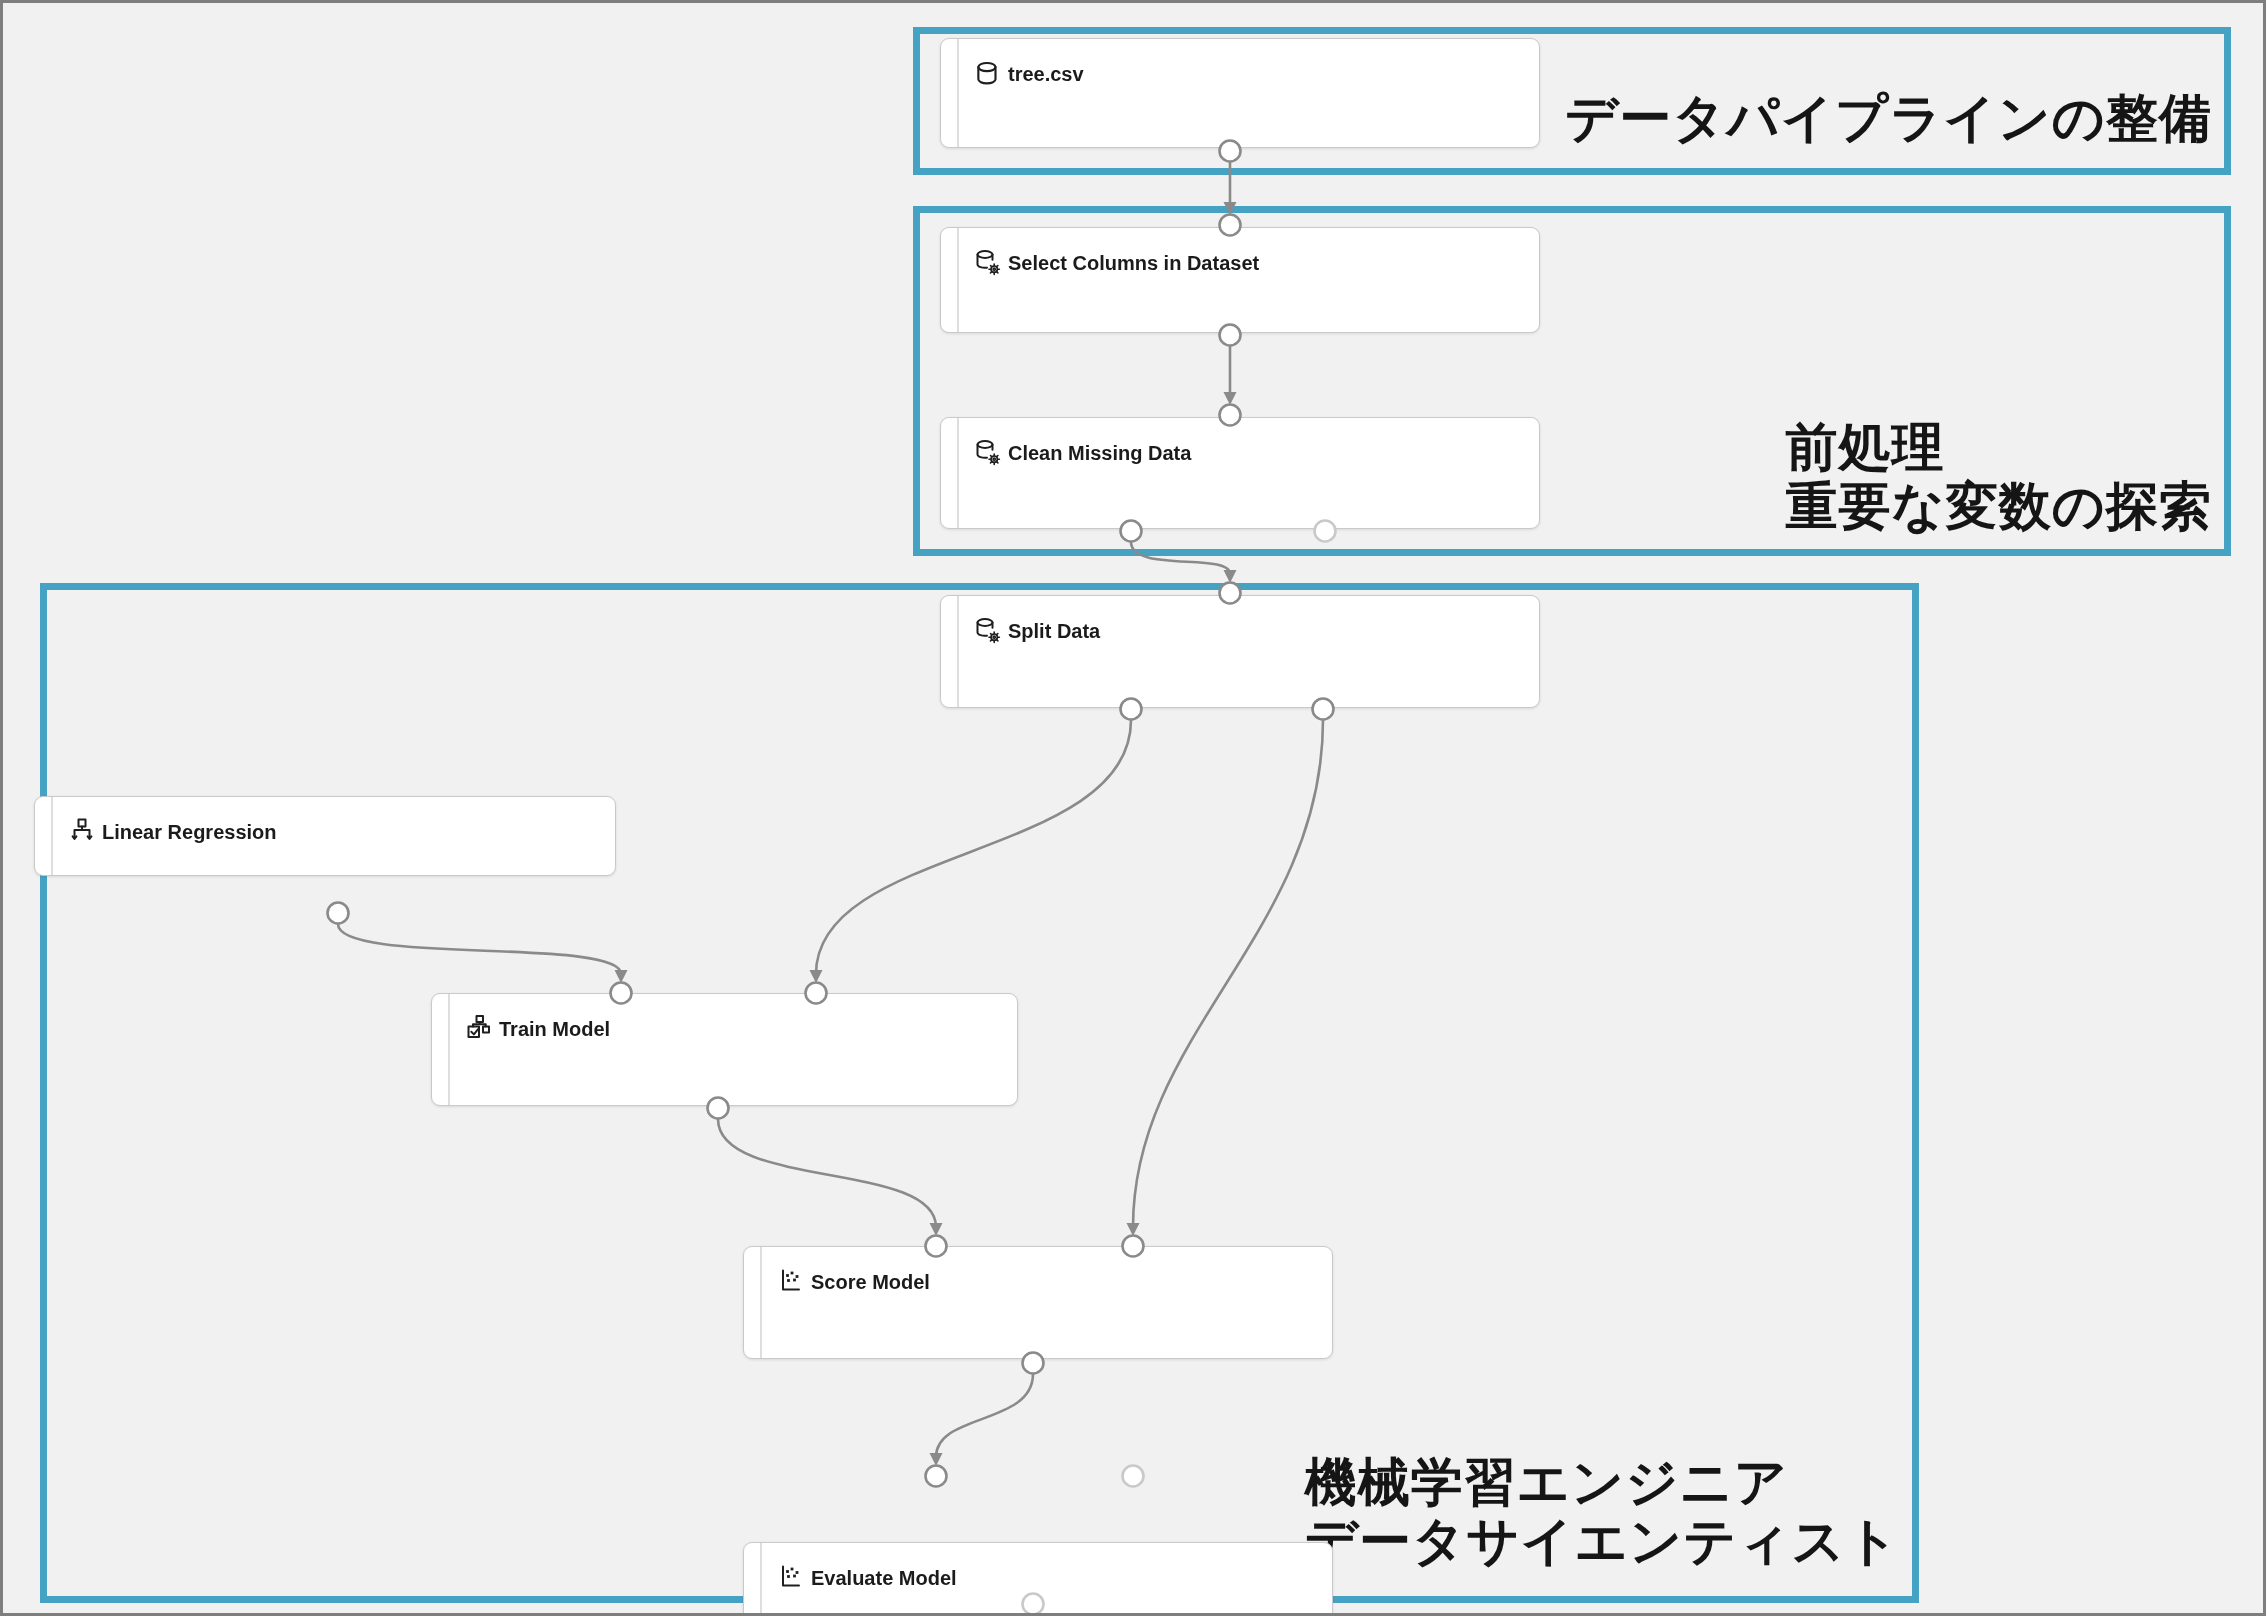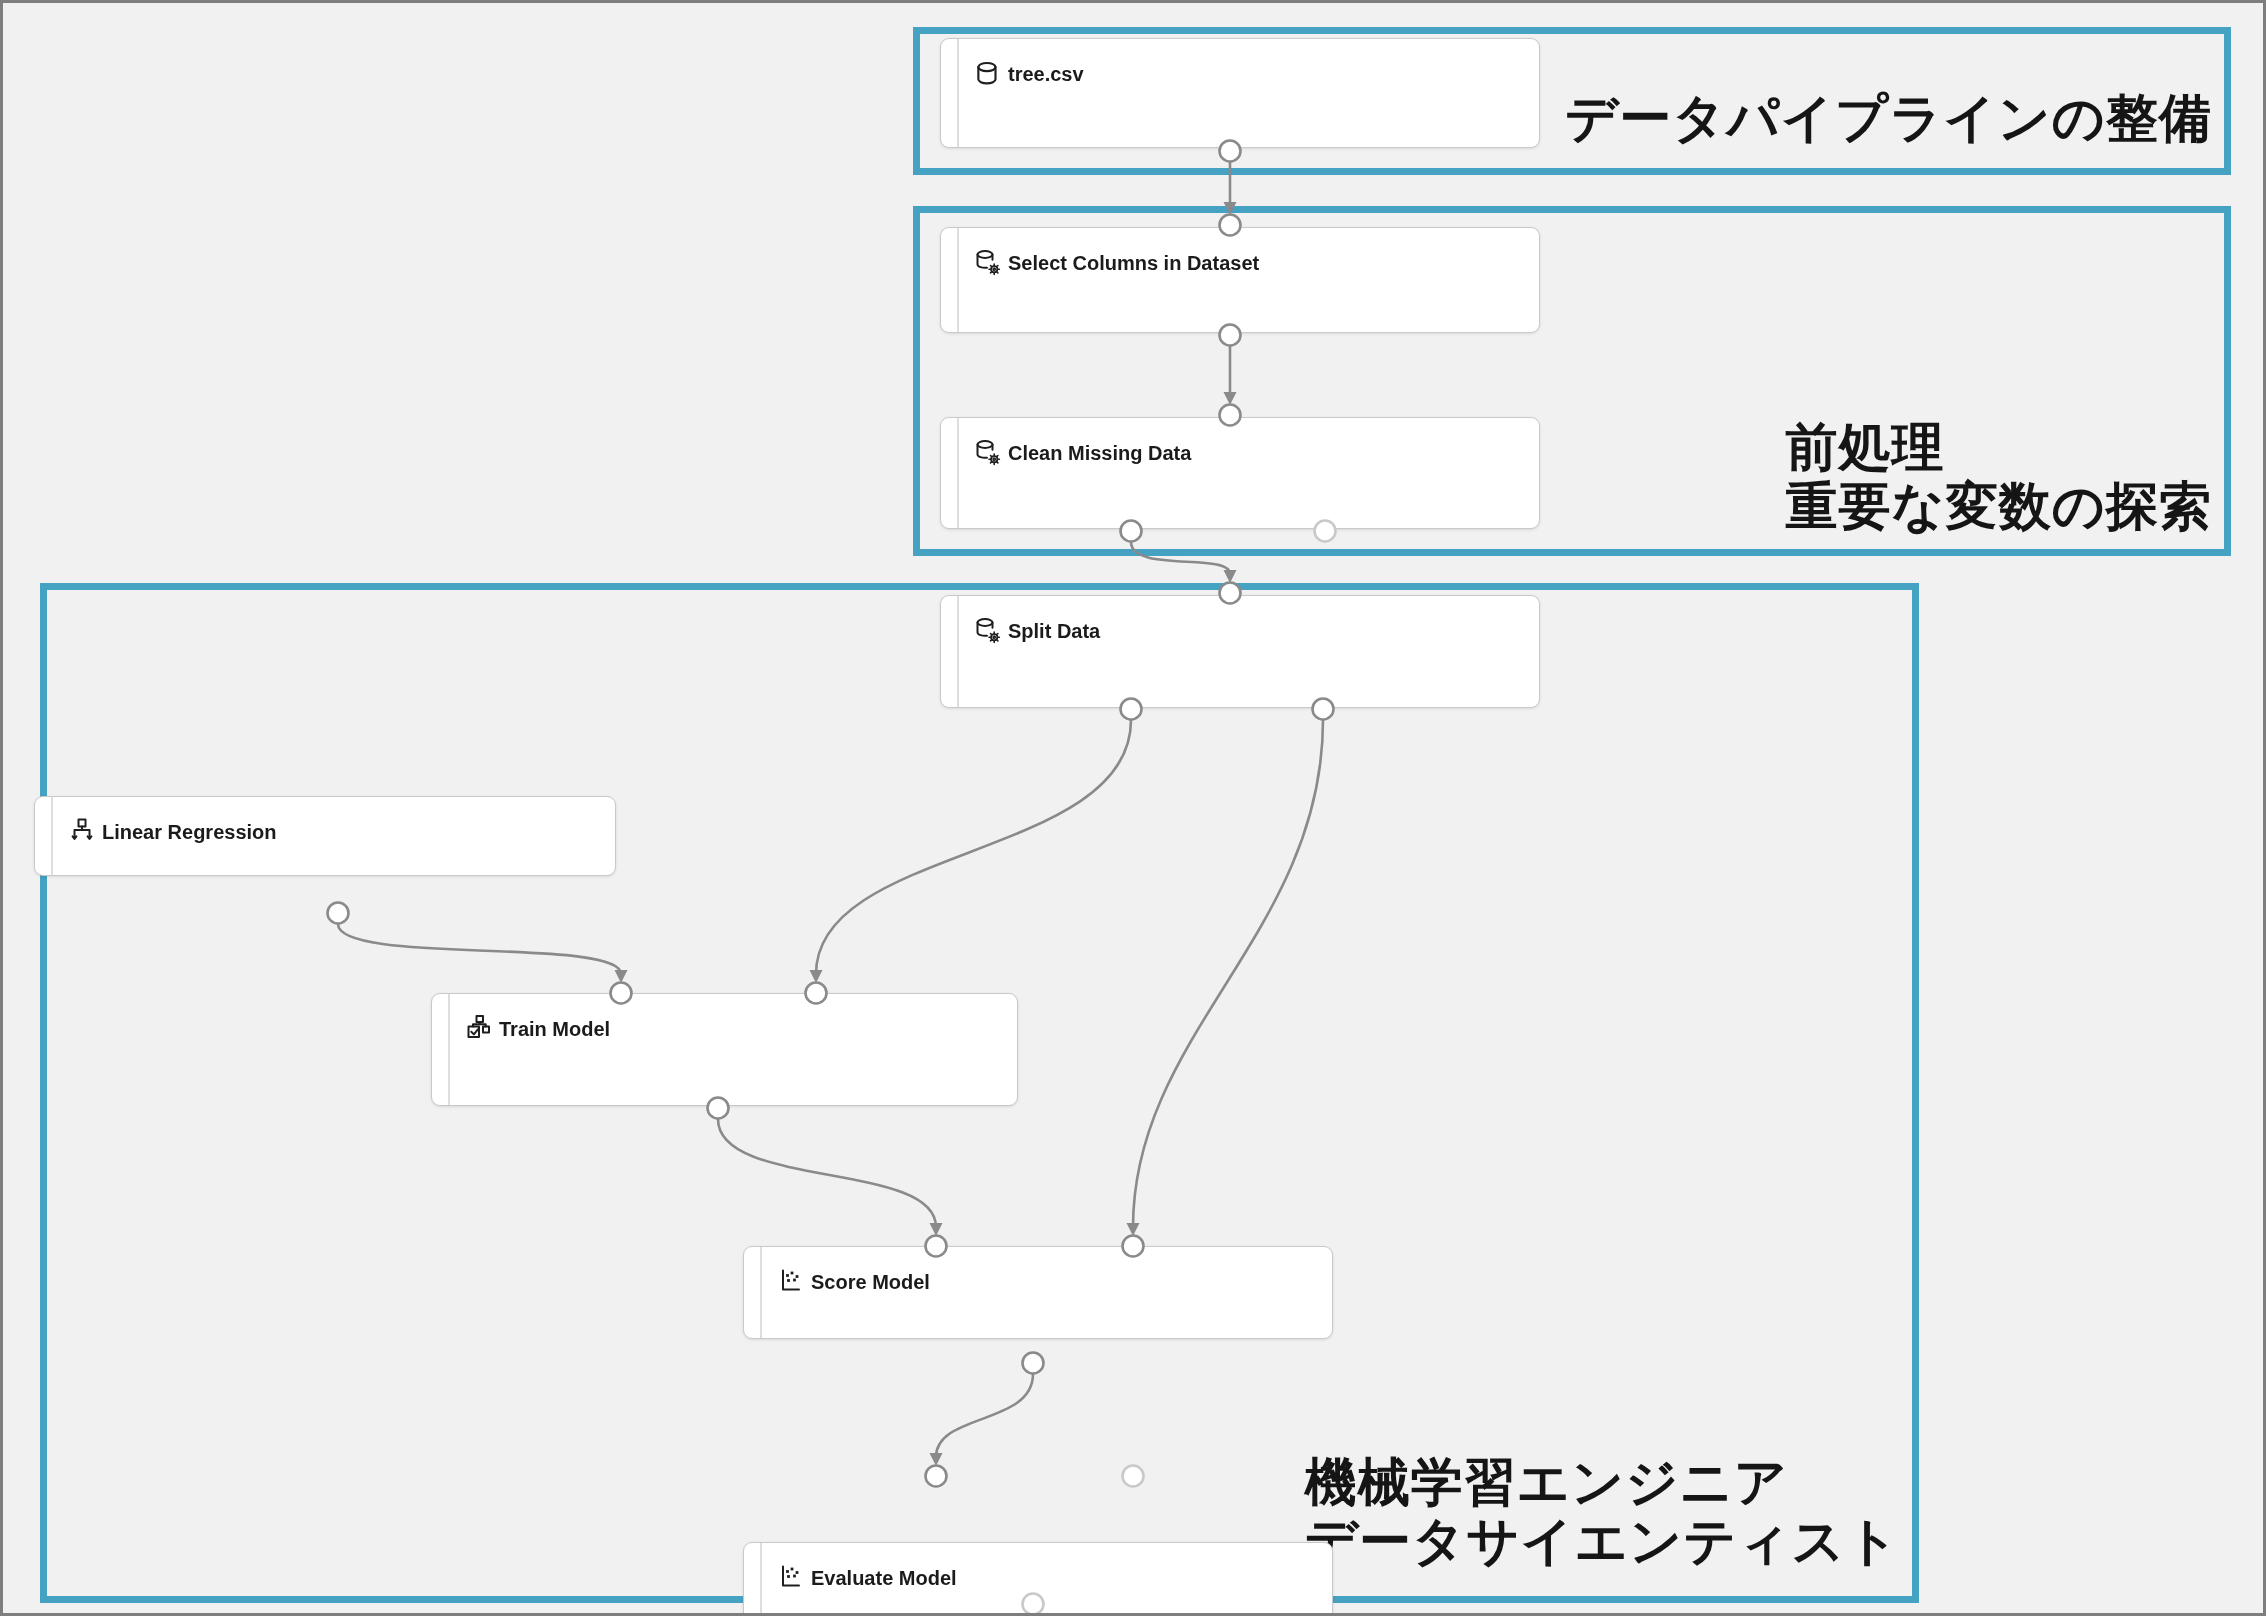--- a/index.html
+++ b/index.html
@@ -132,21 +132,21 @@
           <path class="ico" d="M15.7,8 V10.3 M9,10.3 H21.7 M9,10.3 V12.6 M21.7,10.3 V12.6"></path>
           <rect class="ico" x="4.5" y="12.6" width="10.5" height="10.5"></rect>
           <path class="ico" d="M7.3,17.8 l2.6,2.6 l4.2,-5.2"></path>
           <rect class="ico" x="19" y="12.6" width="6" height="6"></rect>
         </svg>
       </span>
       <span class="node-label">Train Model</span>
     </div>
   </div>
 
-  <div class="node" style="left:740px;top:1243px;width:590px;height:93px;">
+  <div class="node" style="left:740px;top:1243px;width:590px;height:113px;">
     <div class="node-row">
       <span class="node-icon">
         <svg viewBox="0 0 30 30">
           <path class="ico" d="M7,3.5 V22.5 H23"></path>
           <rect class="ico-fill" x="10.1" y="7.1" width="2.8" height="2.8"></rect>
           <rect class="ico-fill" x="14.6" y="4.6" width="2.8" height="2.8"></rect>
           <rect class="ico-fill" x="19.6" y="8.1" width="2.8" height="2.8"></rect>
           <rect class="ico-fill" x="11.1" y="12.1" width="2.8" height="2.8"></rect>
           <rect class="ico-fill" x="17.1" y="11.6" width="2.8" height="2.8"></rect>
         </svg>

